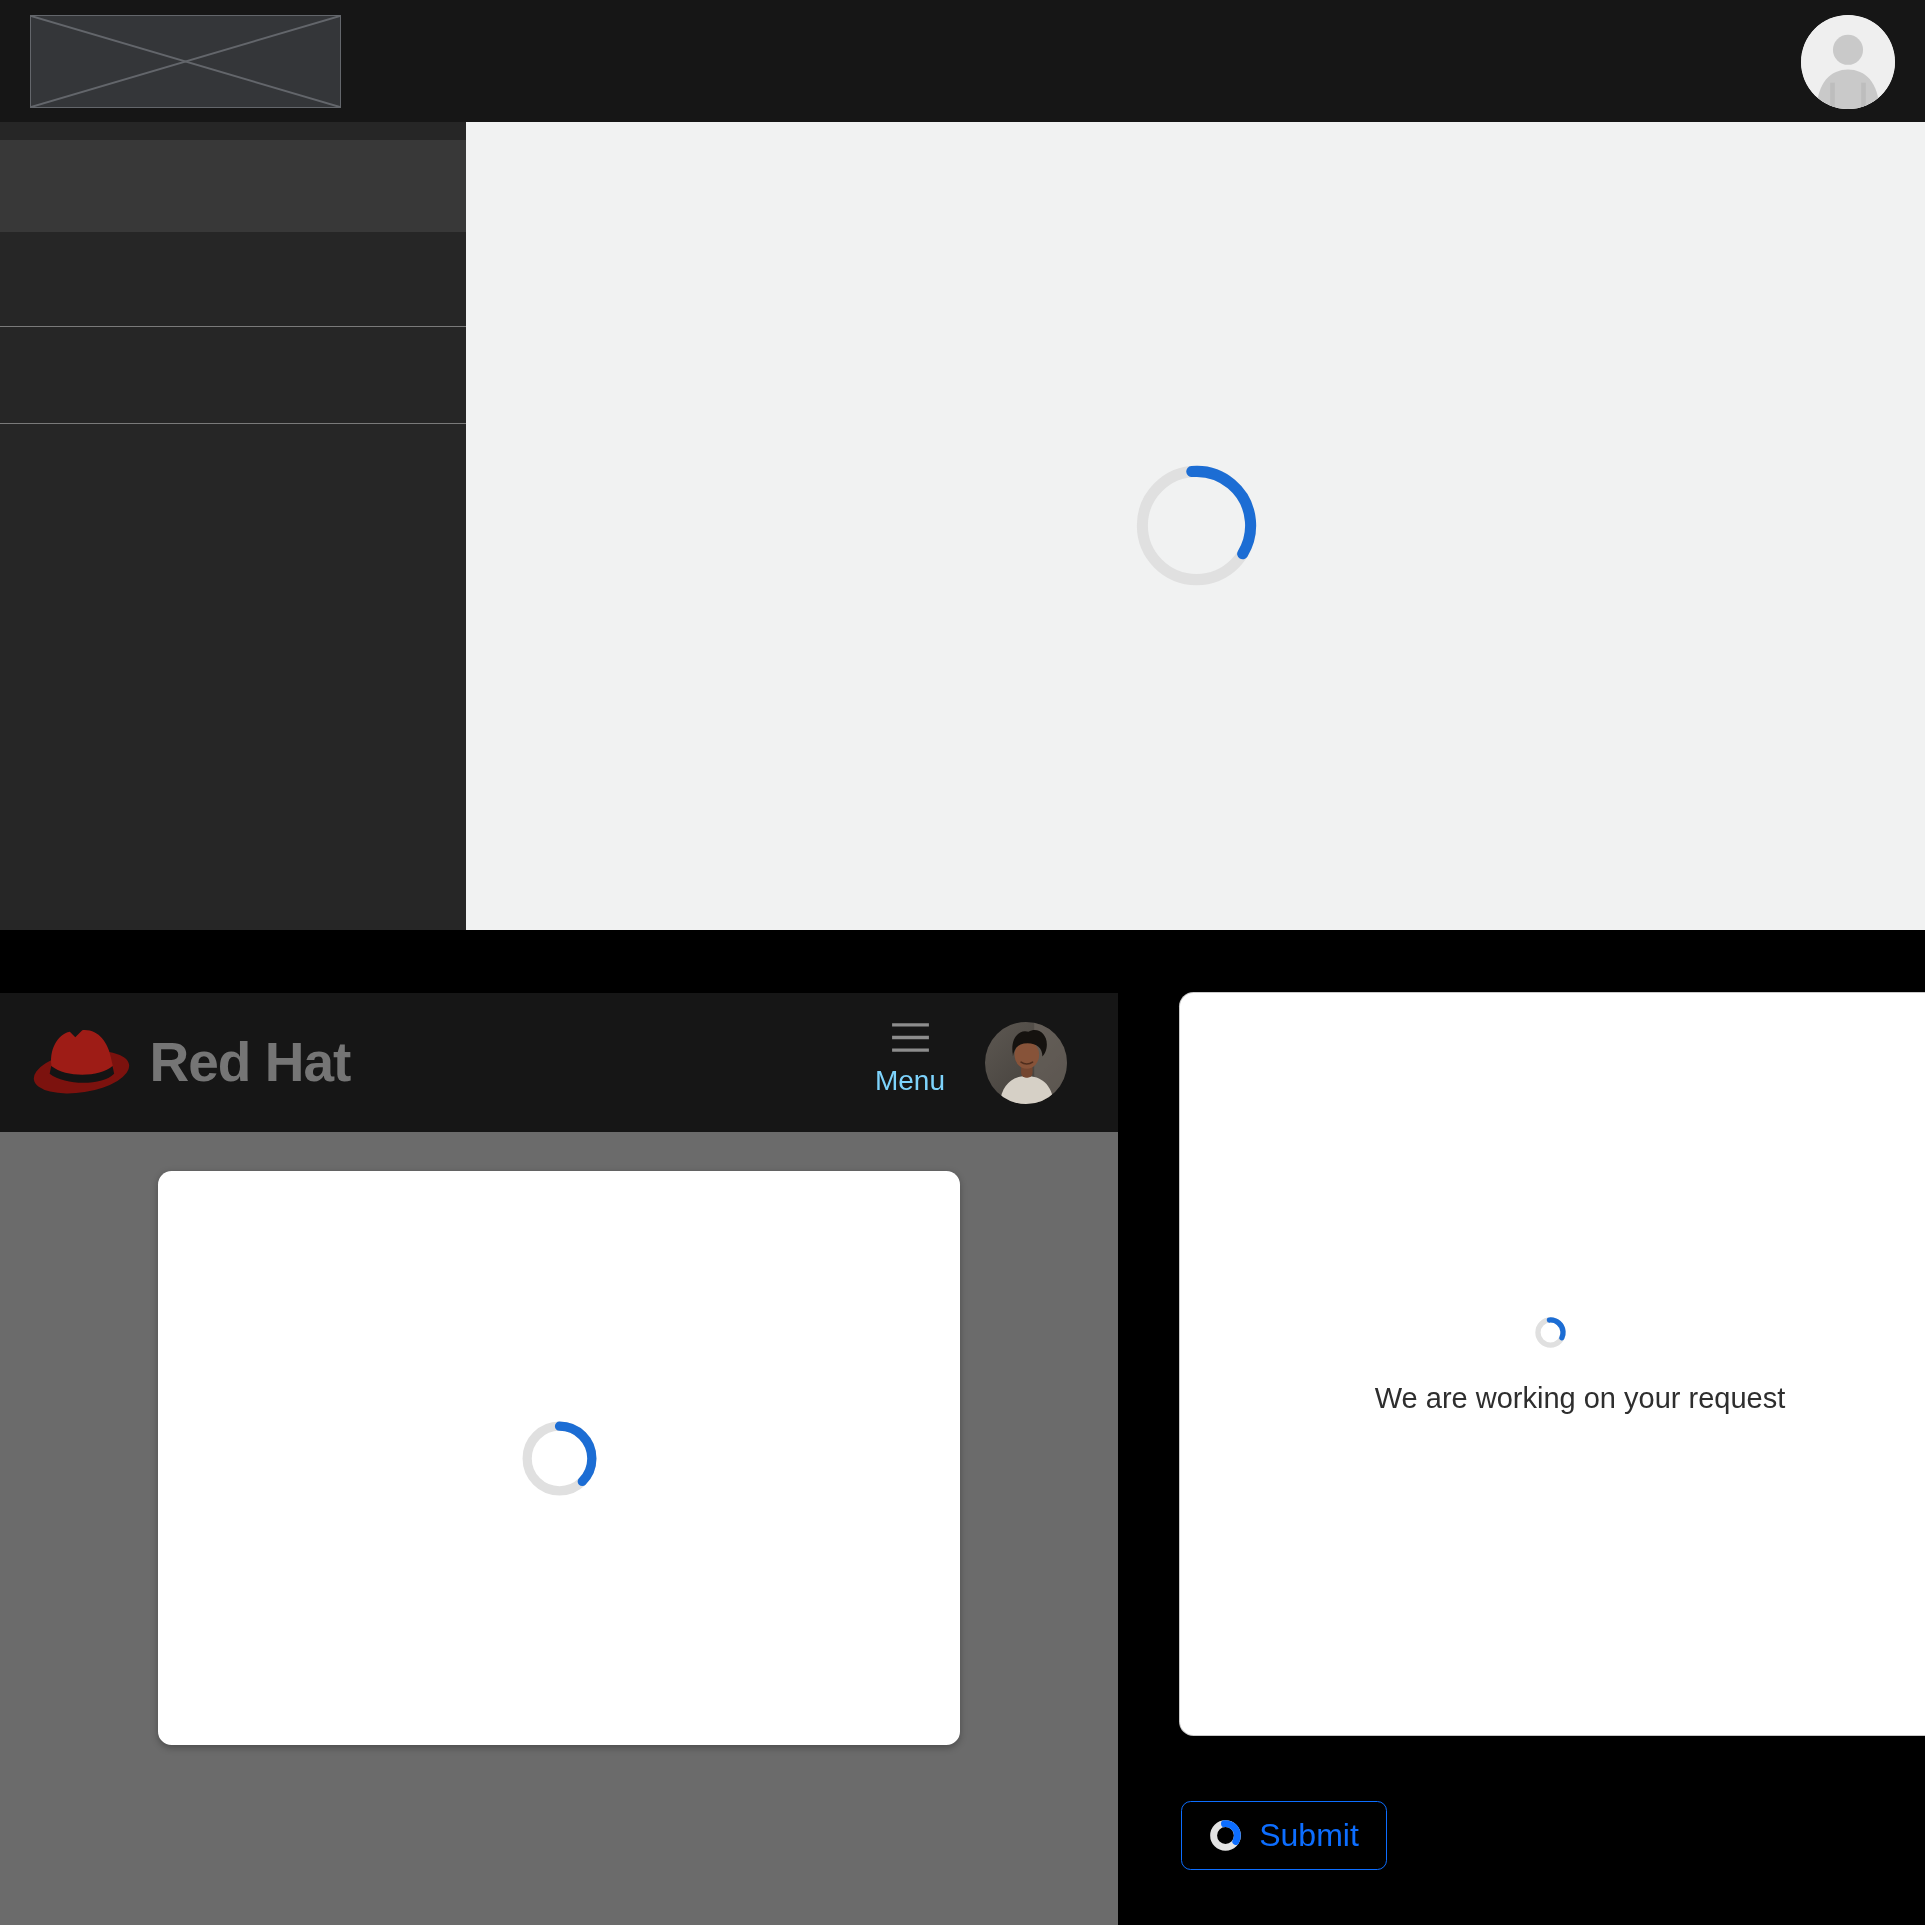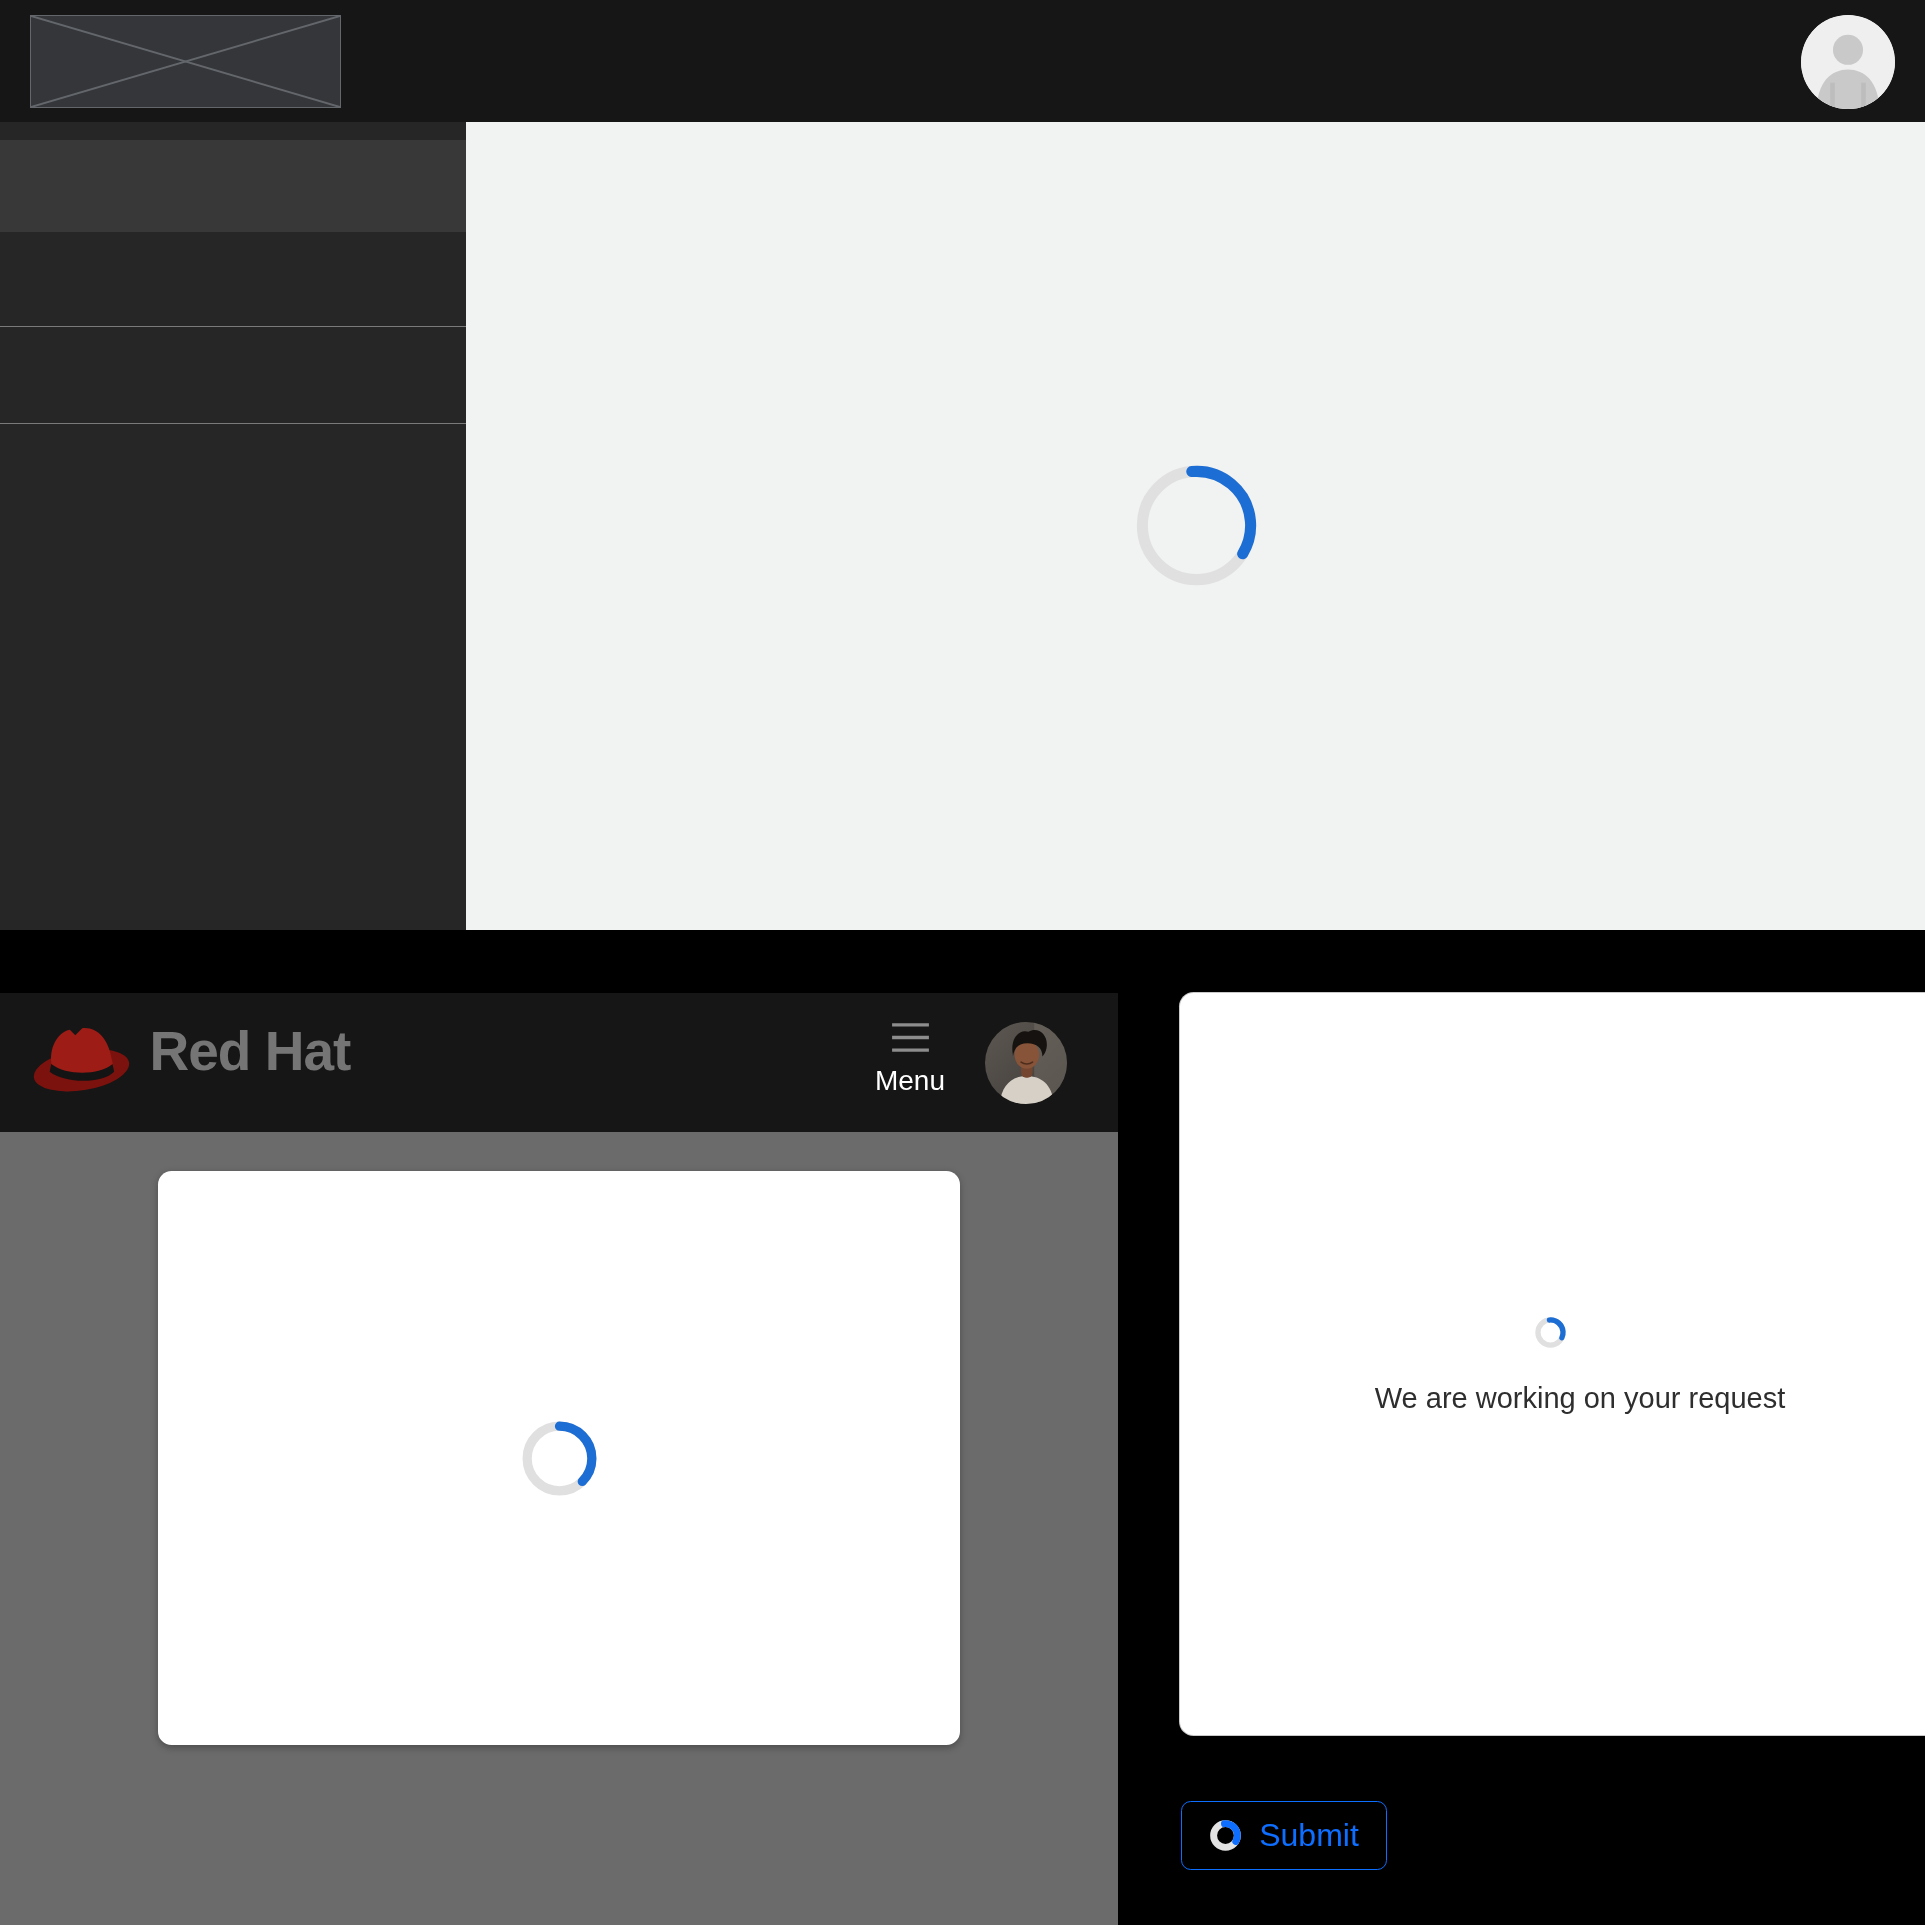--- a/index.html
+++ b/index.html
@@ -25,27 +25,27 @@
   .spinner{display:block;}
   .spinner .trk{fill:none;stroke:var(--spinner-track,#e0e0e0);}
   .spinner .arc{fill:none;stroke:var(--spinner-blue,#1c6dd4);stroke-linecap:round;}
   .spinner.on-dark .trk{stroke:#e3e3e3;}
   .spinner.on-dark .arc{stroke:var(--submit-blue,#0d6eff);}
   .main-spinner{position:absolute;left:669px;top:342px;width:123px;height:123px;}
 
   
   .panel-left{position:absolute;left:0;top:993px;width:1118px;height:933px;background:var(--backdrop-gray,#6b6b6b);}
   .masthead{position:absolute;left:0;top:0;width:1118px;height:139px;background:var(--masthead-bg,#161616);}
-  .brand{position:absolute;left:31px;top:26px;height:85px;display:flex;gap:17.5px;cursor:pointer;}
+  .brand{position:absolute;left:31px;top:26px;height:85px;display:flex;align-items:center;gap:17.5px;cursor:pointer;}
   .fedora{width:101px;height:82px;}
   .wordmark{font-size:55px;font-weight:700;color:#757575;letter-spacing:-1px;white-space:nowrap;}
   .menu-button{position:absolute;left:850px;top:29px;width:120px;text-align:center;cursor:pointer;}
   .hamburger{display:block;margin:0 auto;width:37px;height:31px;}
   .hamburger line{stroke:#8d8d8d;stroke-width:3.4;}
-  .menu-label{margin-top:11.6px;font-size:28px;color:#ffffff;}
+  .menu-label{margin-top:11.6px;font-size:28px;color:#7dd3fc;}
   .masthead-avatar{position:absolute;left:985px;top:29px;width:82px;height:82px;border-radius:50%;overflow:hidden;cursor:pointer;}
   .masthead-avatar svg{display:block;width:100%;height:100%;}
 
   .loading-card{position:absolute;left:158px;top:178px;width:802px;height:574px;background:#fff;border-radius:13.6px;
     box-shadow:0 2.9px 7.8px rgba(0,0,0,.28);display:flex;align-items:center;justify-content:center;}
   .card-spinner{width:77px;height:77px;}
 
   
   .panel-right{position:absolute;left:1118px;top:993px;width:807px;height:933px;background:#000;}
   .modal-card{position:absolute;left:62px;top:0;width:800px;height:742px;background:#fff;border-radius:13.6px;

